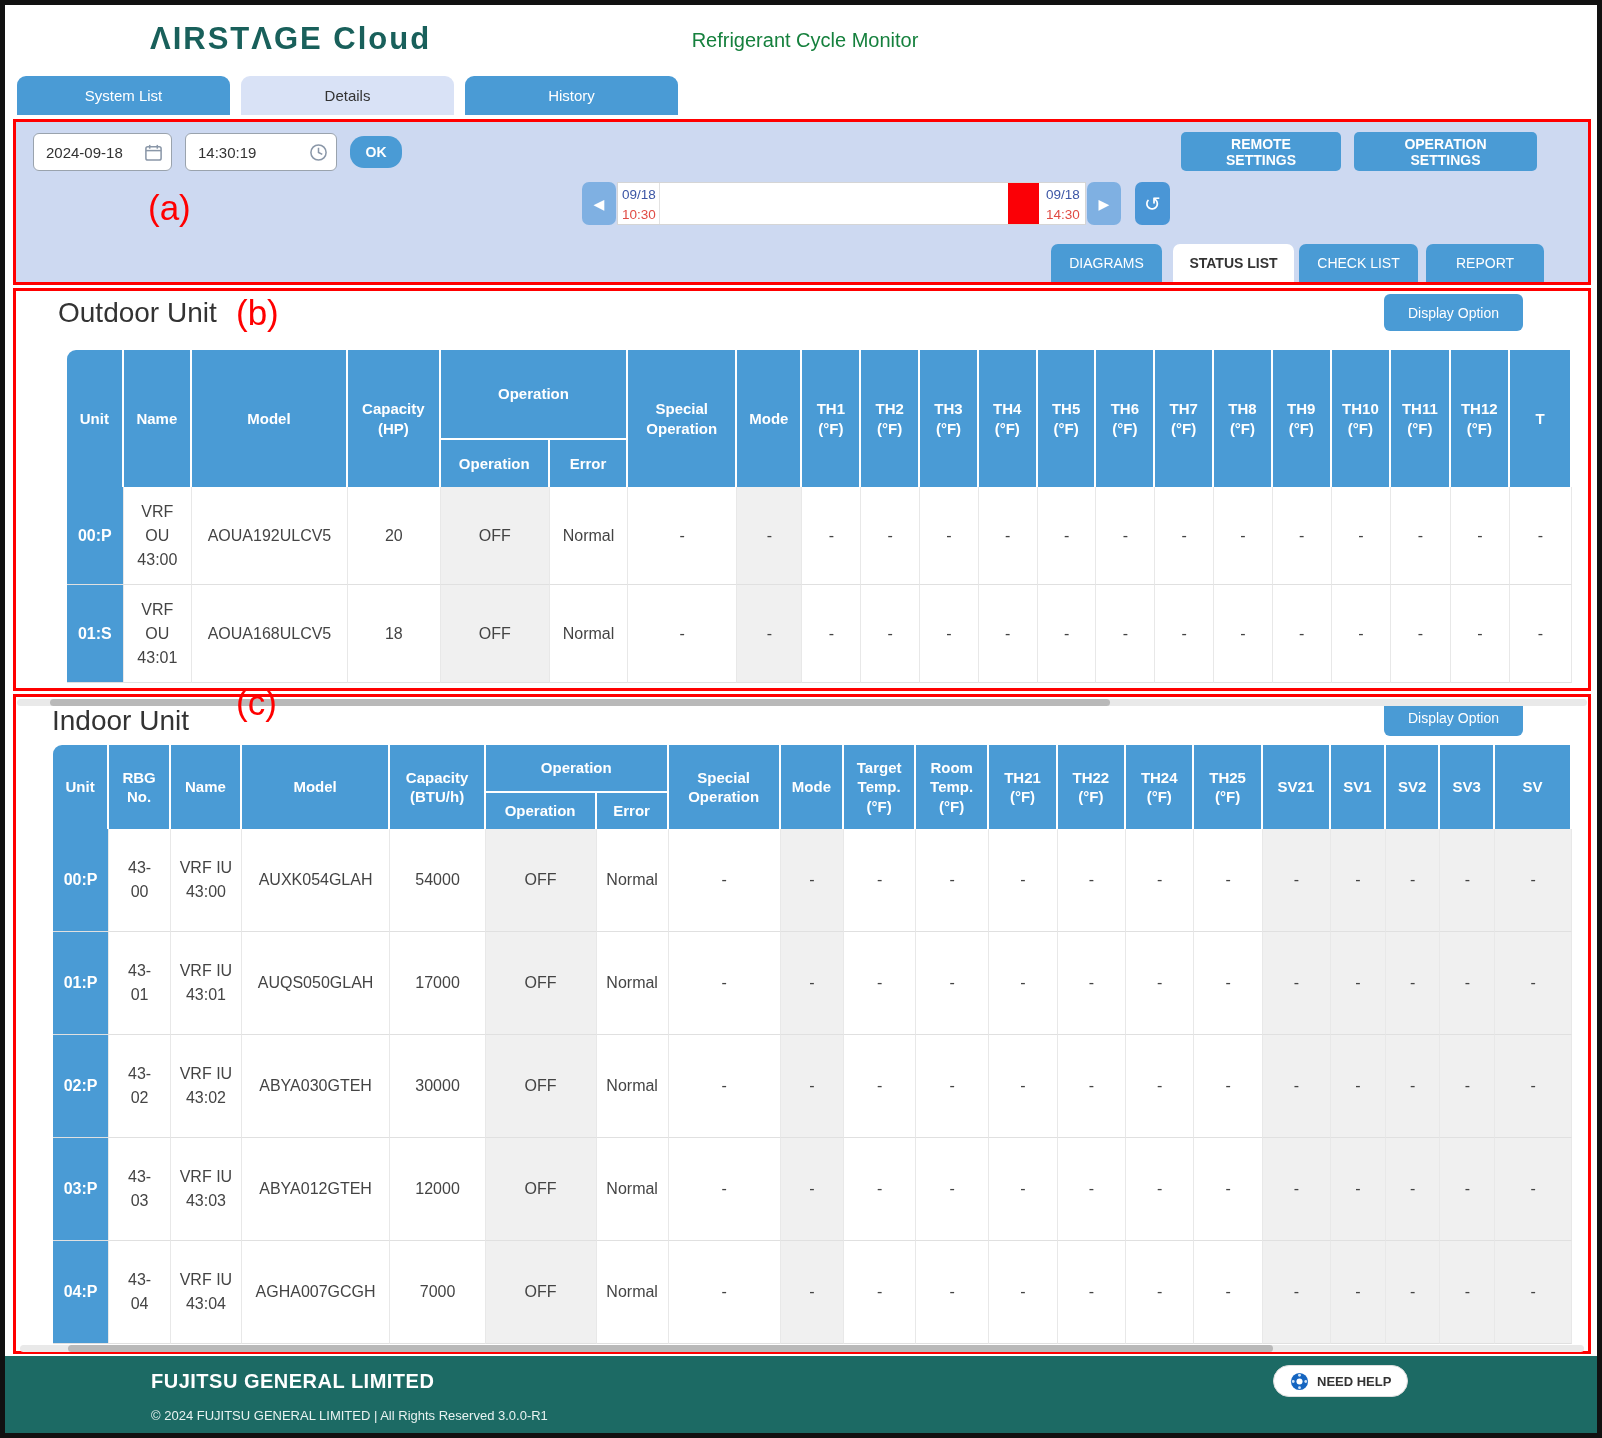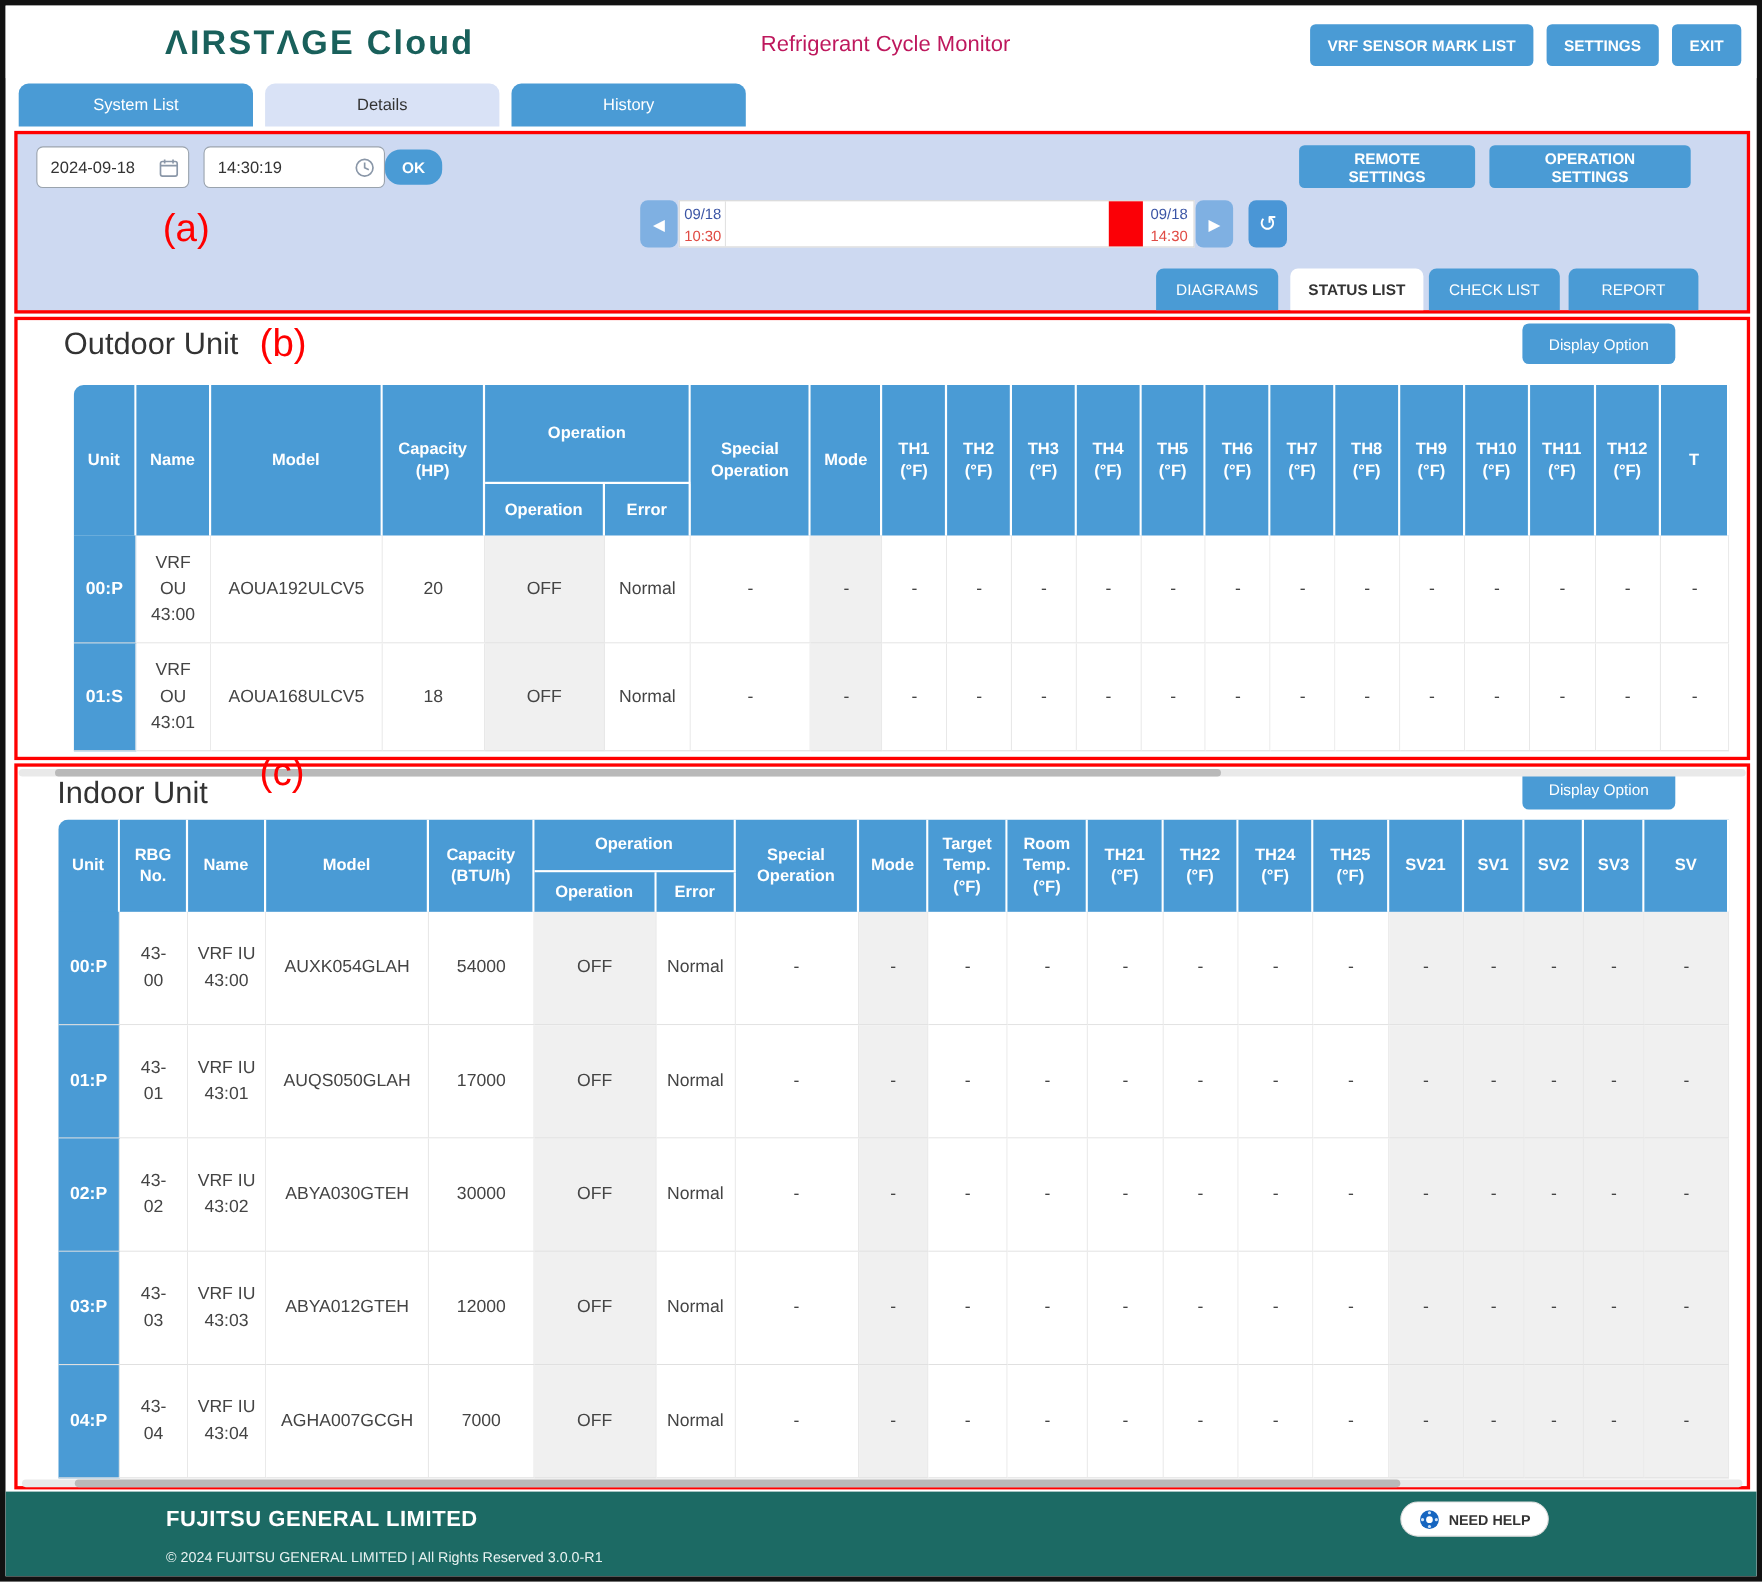--- a/index.html
+++ b/index.html
@@ -11,21 +11,21 @@
     --datec:#3b55a5;
     --timec:#e04b44;
   }
   *{margin:0;padding:0;box-sizing:border-box;}
   body{font-family:"Liberation Sans",sans-serif;background:#fff;}
   .page{position:relative;width:1602px;height:1438px;background:#fff;border:5px solid #111;overflow:hidden;}
 
   
   .hdr{position:absolute;left:0;top:0;right:0;height:66px;background:#fff;}
   .logo{position:absolute;left:145px;top:16px;font-size:31px;font-weight:bold;color:#19605b;letter-spacing:2px;}
-  .hdr-title{position:absolute;left:560px;top:24px;width:480px;text-align:center;font-size:20px;color:#be185d;}
+  .hdr-title{position:absolute;left:560px;top:24px;width:480px;text-align:center;font-size:20px;color:#15803d;}
   .hdr-btns{position:absolute;right:14px;top:17px;display:flex;gap:12px;}
   .btn-blue{background:var(--accent);color:#fff;border:none;border-radius:5px;font-weight:bold;
             font-size:14px;height:38px;padding:0 16px;font-family:inherit;cursor:pointer;}
 
   
   .main-tabs{position:absolute;left:12px;top:71px;display:flex;gap:11px;}
   .mtab{width:213px;height:39px;border-radius:9px 9px 0 0;background:var(--accent);color:#fff;
         display:flex;align-items:center;justify-content:center;font-size:15px;cursor:pointer;}
   .mtab.active{background:#d9e2f6;color:#333;}
 
@@ -92,25 +92,20 @@
   .need-help span{font-size:13px;font-weight:bold;color:#333;}
 </style>
 </head>
 <body>
 
 <div class="page">
 
   <div class="hdr">
     <div class="logo">ΛIRSTΛGE Cloud</div>
     <div class="hdr-title">Refrigerant Cycle Monitor</div>
-    <div class="hdr-btns">
-      <button class="btn-blue">VRF SENSOR MARK LIST</button>
-      <button class="btn-blue">SETTINGS</button>
-      <button class="btn-blue">EXIT</button>
-    </div>
   </div>
 
   <div class="main-tabs">
     <div class="mtab">System List</div>
     <div class="mtab active">Details</div>
     <div class="mtab">History</div>
   </div>
 
   <div class="annot" style="left:143px;top:183px;">(a)</div>
   <div class="annot" style="left:231px;top:288px;">(b)</div>
@@ -119,21 +114,21 @@
   <div class="redbox box-a">
     <div class="inp-wrap" style="left:17px;top:11px;width:139px;">
       <input value="2024-09-18" style="">
       <svg class="inp-ico" viewBox="0 0 20 20">
         <rect x="2" y="4" width="16" height="14" rx="2" fill="none" stroke="#8a97a8" stroke-width="1.6"></rect>
         <line x1="2" y1="8" x2="18" y2="8" stroke="#8a97a8" stroke-width="1.6"></line>
         <line x1="6" y1="2" x2="6" y2="6" stroke="#8a97a8" stroke-width="1.6"></line>
         <line x1="14" y1="2" x2="14" y2="6" stroke="#8a97a8" stroke-width="1.6"></line>
       </svg>
     </div>
-    <div class="inp-wrap" style="left:169px;top:11px;width:165px;">
+    <div class="inp-wrap" style="left:169px;top:11px;width:152px;">
       <input value="14:30:19" style="">
       <svg class="inp-ico" viewBox="0 0 20 20">
         <circle cx="10" cy="10" r="8" fill="none" stroke="#8a97a8" stroke-width="1.6"></circle>
         <polyline points="10,5 10,10 14,12" fill="none" stroke="#8a97a8" stroke-width="1.6"></polyline>
       </svg>
     </div>
     <button class="ok-btn">OK</button>
 
     <button class="btn-blue set-btn" style="left:1165px;width:160px;">REMOTE SETTINGS</button>
     <button class="btn-blue set-btn" style="left:1338px;width:183px;">OPERATION SETTINGS</button>

